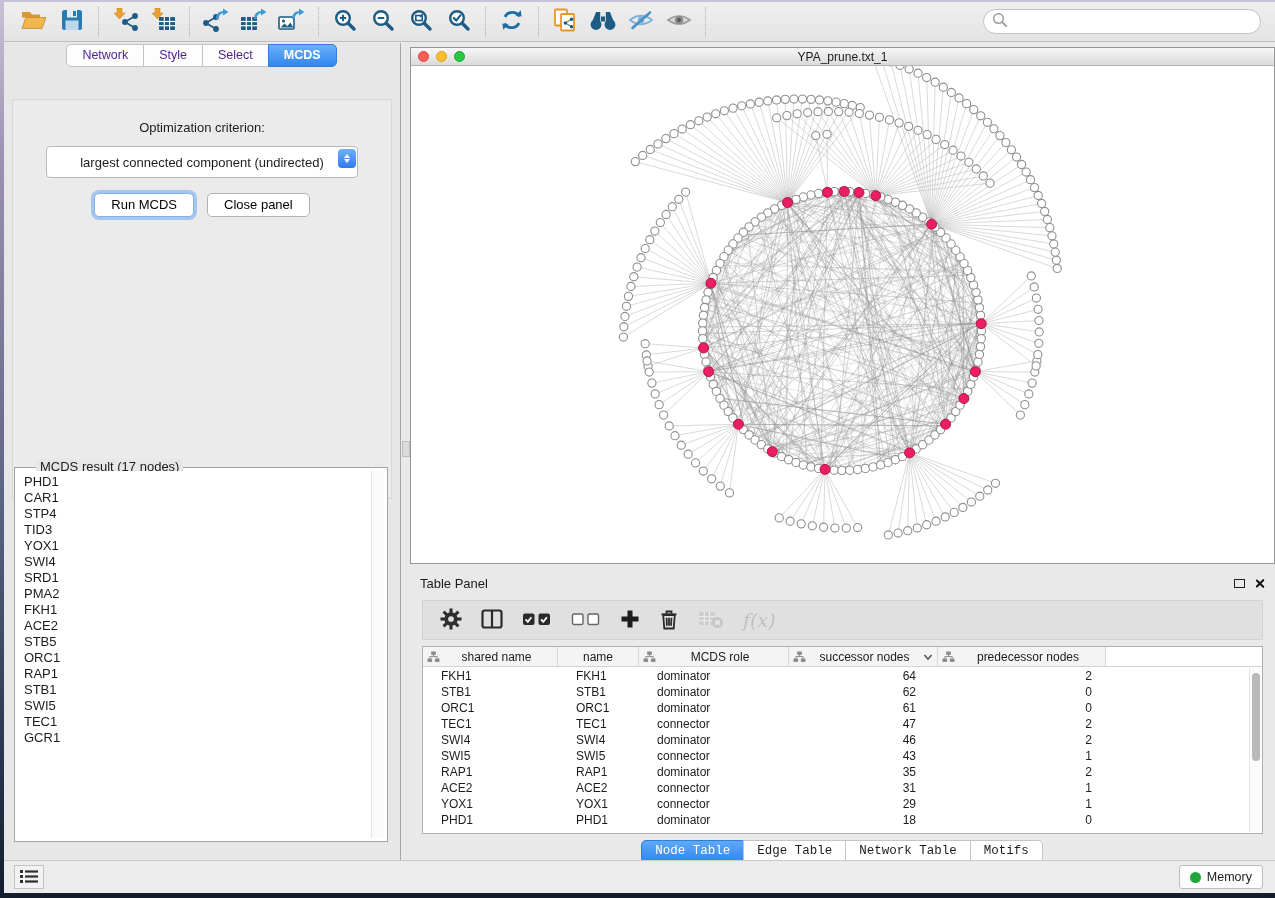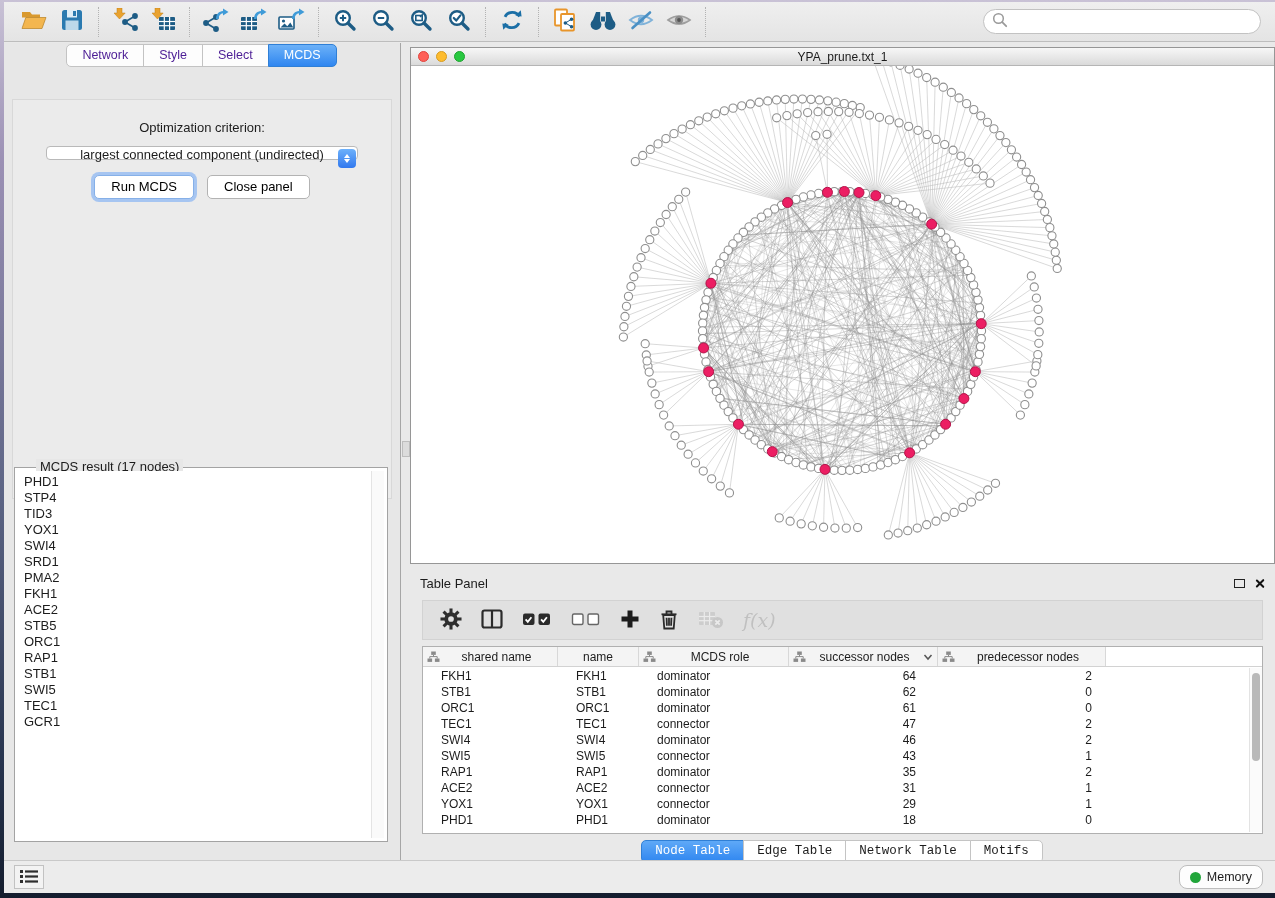--- a/index.html
+++ b/index.html
@@ -32,29 +32,29 @@
   .float-ic { width:11px; height:9px; border:1.6px solid #222; display:inline-block; }
   .close-ic { width:11px; height:11px; position:relative; display:inline-block; }
   .close-ic:before,.close-ic:after { content:""; position:absolute; left:5px; top:0;
     width:2.4px; height:11px; background:#111; border-radius:1px; }
   .close-ic:before { transform:rotate(45deg); } .close-ic:after { transform:rotate(-45deg); }
 
   #ctabs { display:flex; justify-content:center; margin-top:1px; position:relative; z-index:2; }
   .ctab { padding:3px 15px 4px; font-size:12.5px; background:#fdfdfd; border:1px solid #c3c3c3;
     margin-left:-1px; color:#4c1d95; }
   .ctab:first-child { border-radius:5px 0 0 5px; }
-  .ctab:last-child { border-radius:0 5px 5px 0; }
+  .ctab:last-child { border-radius:0 5px 5px 0;font-weight:bold; }
   .ctab.active { background:linear-gradient(#6cb1f8,#2f86f0); color:#fff; border-color:#2f7fd6; }
 
   #cp-body { position:absolute; left:8px; right:8px; top:56px; height:400px;
     background:#ebebeb; border:1px solid #d8d8d8; text-align:center; padding-top:20px; }
   #opt-label { font-size:13px; }
-  #criterion-select { position:relative; margin:11px auto 0; width:312px; height:14px;
+  #criterion-select { position:relative; margin:11px auto 0; width:312px; height:32px;
     background:#fff; border:1px solid #b9b9b9; border-radius:4px;
-    display:flex; justify-content:center; font-size:13px; }
+    display:flex; align-items:center; justify-content:center; font-size:13px; }
   #criterion-select .stepper { position:absolute; right:1.5px; top:1.5px; width:18px; height:19px;
     background:linear-gradient(#6db1fb,#3178ee); border-radius:4px;
     display:flex; flex-direction:column; align-items:center; justify-content:center; gap:1px; }
   .chev-up,.chev-dn { width:0; height:0; border-left:3.5px solid transparent; border-right:3.5px solid transparent; }
   .chev-up { border-bottom:4px solid #fff; } .chev-dn { border-top:4px solid #fff; }
   #btn-row { margin-top:15px; display:flex; gap:13px; justify-content:center; }
   .cp-btn { padding:3px 16px 4px; background:#fff; border:1px solid #b3b3b3; border-radius:5px;
     font-size:13px; font-family:"Liberation Sans",sans-serif; }
   #run-btn { box-shadow:0 0 0 3px rgba(110,165,245,.55); border-color:#86b0e8; }
 
@@ -110,21 +110,21 @@
   .ttab:first-child { border-radius:5px 0 0 5px; }
   .ttab:last-child { border-radius:0 5px 5px 0; }
   .ttab.active { background:linear-gradient(#5fa9f7,#2f86f0); color:#fff; border-color:#2f7fd6; }
 
   
   #status-bar { position:absolute; left:0; right:0; bottom:0; height:33px;
     background:#ececec; border-top:1px solid #c9c9c9; }
   #listview-btn { position:absolute; left:10px; top:4px; width:30px; height:24px;
     background:#f3f3f3; border:1px solid #c2c2c2; display:flex; align-items:center; justify-content:center; }
   #memory-btn { position:absolute; right:12px; top:4px; height:24px; padding:0 10px;
-    background:#fdfdfd; border:1px solid #bdbdbd; border-radius:8px;
+    background:#fdfdfd; border:1px solid #bdbdbd; border-radius:3px;
     display:flex; align-items:center; gap:6px; font-size:12.5px;text-align:right; }
   #memory-dot { width:11px; height:11px; border-radius:50%; background:#21a53a; }
 </style>
 </head>
 <body>
 
 <div id="desktop">
   <div id="app">
 
     <div id="toolbar">
@@ -330,20 +330,21 @@
         </div>
         <div id="btn-row">
           <button class="cp-btn" id="run-btn">Run MCDS</button>
           <button class="cp-btn">Close panel</button>
         </div>
       </div>
       <div id="result-box">
         <span id="result-legend">MCDS result (17 nodes)</span>
         <div id="result-list">
             <div>PHD1</div>
+            <div>CAR1</div>
             <div>STP4</div>
             <div>TID3</div>
             <div>YOX1</div>
             <div>SWI4</div>
             <div>SRD1</div>
             <div>PMA2</div>
             <div>FKH1</div>
             <div>ACE2</div>
             <div>STB5</div>
             <div>ORC1</div>

